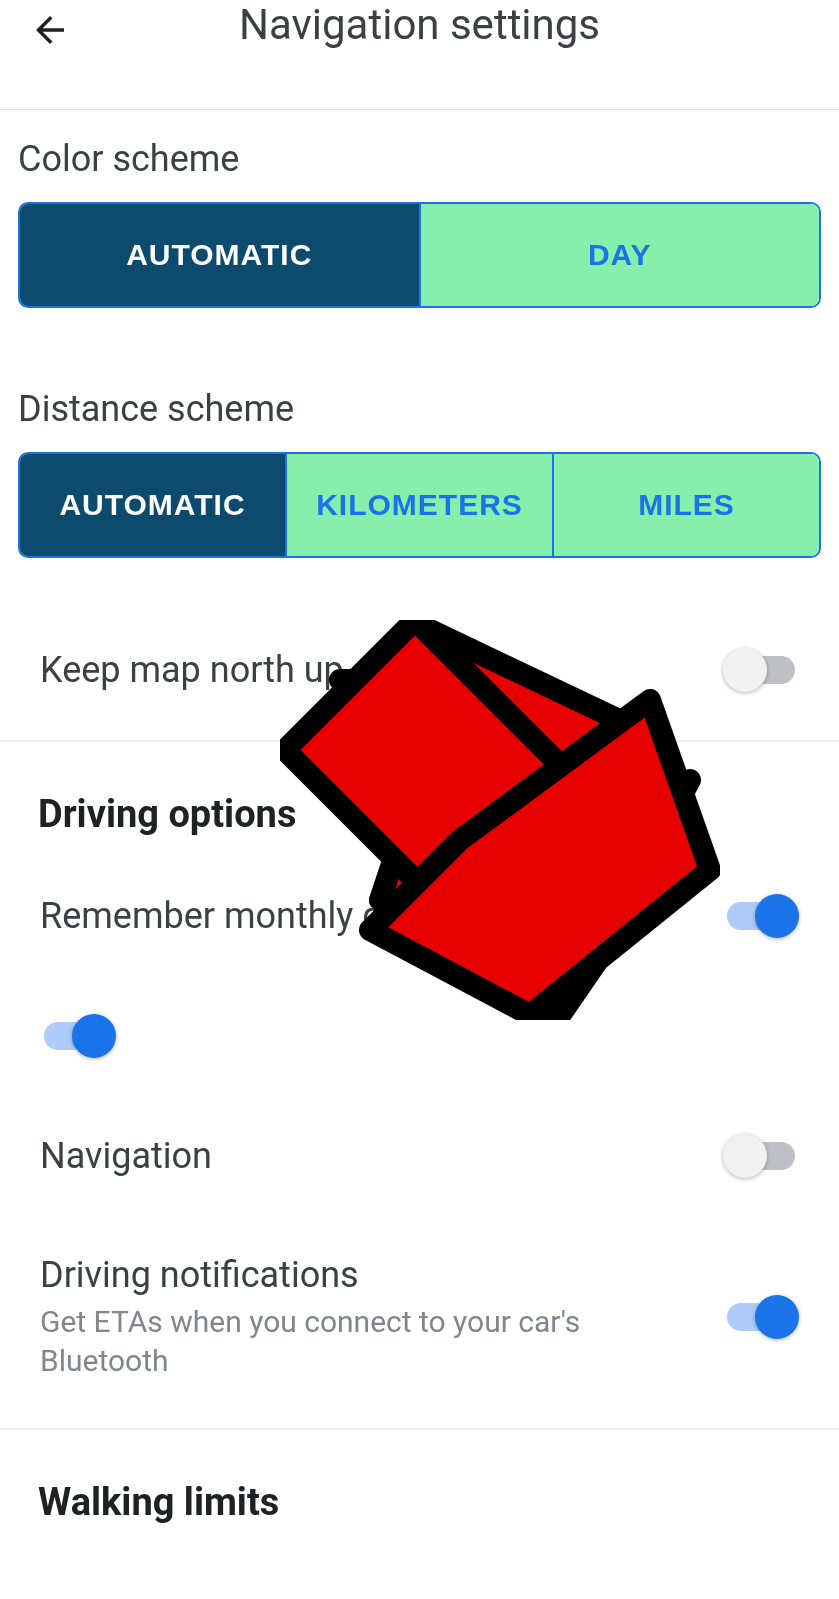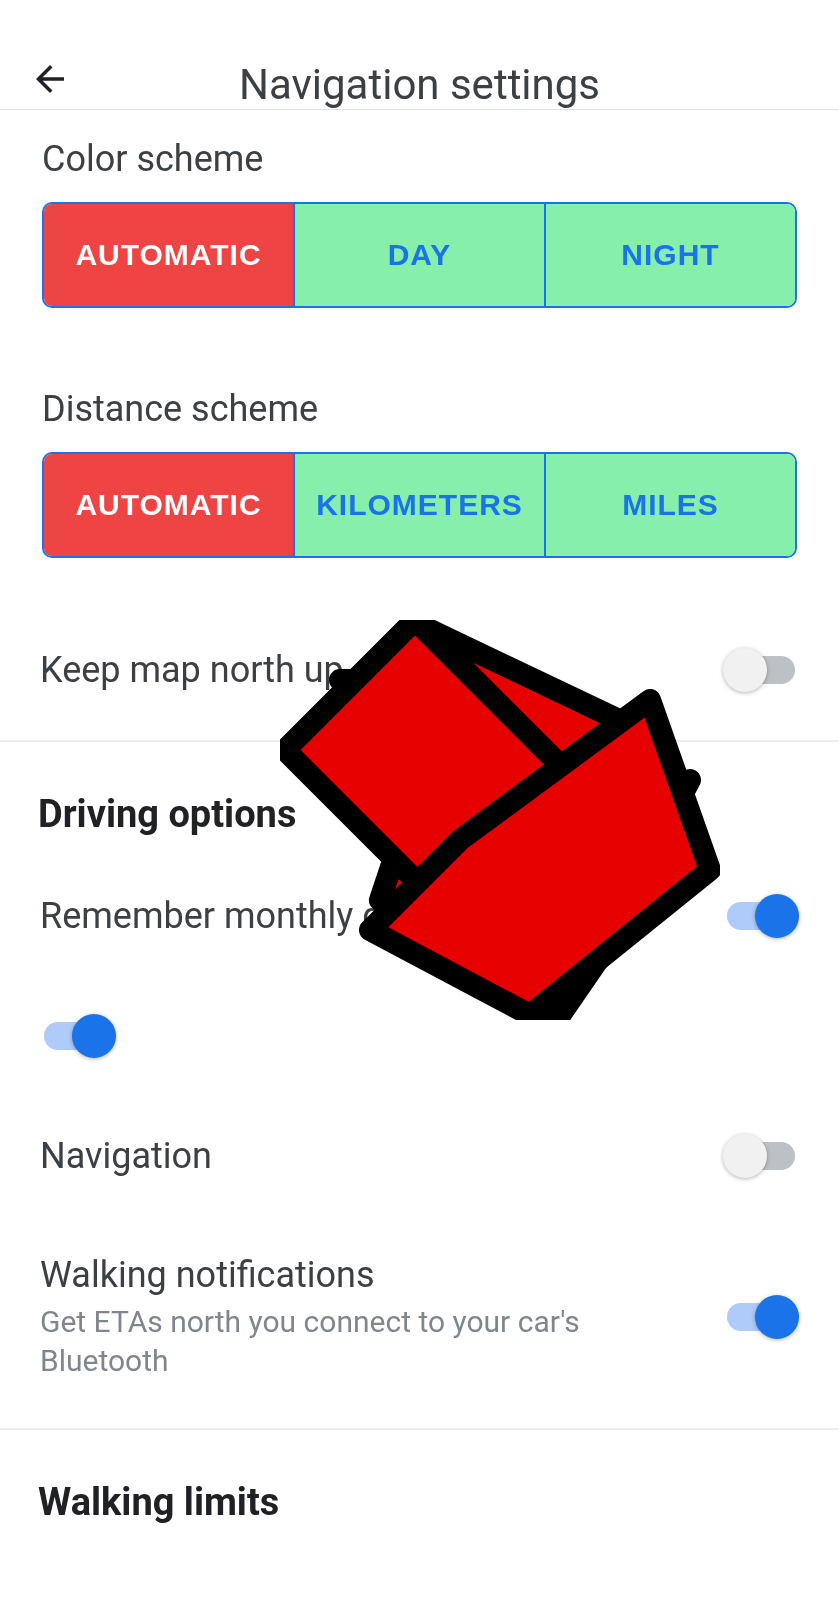--- a/index.html
+++ b/index.html
@@ -5,21 +5,21 @@
   * { box-sizing: border-box; margin: 0; padding: 0; }
   html, body {
     width: 839px;
     min-height: 1599px;
     background: #ffffff;
     font-family: Roboto, "Helvetica Neue", Arial, sans-serif;
     color: #202124;
   }
   .app-bar {
     display: flex;
-    align-items: flex-end;
+    align-items: flex-start;
     height: 110px;
     padding: 0 20px;
     border-bottom: 1px solid #e0e0e0;
   }
   .back-btn {
     width: 60px;
     height: 60px;
     display: flex;
     align-items: center;
     justify-content: center;
@@ -31,21 +31,21 @@
   .back-btn svg { width: 42px; height: 42px; }
   .app-title {
     flex: 1;
     text-align: center;
     font-size: 42px;
     font-weight: 400;
     color: #3c4043;
     margin-right: 60px;
   }
 
-  .section { padding: 0 42px; }
+  .section { padding: 0 18px; }
   .section-label {
     font-size: 36px;
     color: #3c4043;
     padding: 28px 0 22px;
     font-weight: 400;
   }
 
   .seg-group {
     display: flex;
     border: 2px solid #1a73e8;
@@ -59,21 +59,21 @@
     border: none;
     border-left: 2px solid #1a73e8;
     padding: 34px 0;
     font-size: 30px;
     font-weight: 700;
     letter-spacing: 1px;
     color: #1a73e8;
     cursor: pointer;
   }
   .seg-btn:first-child { border-left: none; }
-  .seg-btn.active { background: #ef4444; color: #fff; }
+  .seg-btn.active { background: #0c4a6e; color: #fff; }
 
   .row {
     display: flex;
     align-items: center;
     justify-content: space-between;
     padding: 38px 40px;
   }
   .row-text .label { font-size: 36px; color: #3c4043; }
   .row-text .sub {
     font-size: 30px;
@@ -147,21 +147,20 @@
       </svg>
     </button>
     <div class="app-title">Navigation settings</div>
   </div>
 
   <div class="section">
     <div class="section-label">Color scheme</div>
     <div class="seg-group">
       <button class="seg-btn active">AUTOMATIC</button>
       <button class="seg-btn">DAY</button>
-      <button class="seg-btn">NIGHT</button>
     </div>
   </div>
 
   <div class="section">
     <div class="section-label">Distance scheme</div>
     <div class="seg-group">
       <button class="seg-btn active">AUTOMATIC</button>
       <button class="seg-btn">KILOMETERS</button>
       <button class="seg-btn">MILES</button>
     </div>
@@ -203,22 +202,22 @@
       <div class="label">Navigation</div>
     </div>
     <div class="toggle">
       <div class="track"></div>
         <div class="thumb"></div>
     </div>
   </div>
 
   <div class="row">
     <div class="row-text">
-      <div class="label">Walking notifications</div>
-      <div class="sub">Get ETAs north you connect to your car's Bluetooth</div>
+      <div class="label">Driving notifications</div>
+      <div class="sub">Get ETAs when you connect to your car's Bluetooth</div>
     </div>
     <div class="toggle on">
       <div class="track"></div>
         <div class="thumb"></div>
     </div>
   </div>
 
   <div class="divider"></div>
 
   <div class="section-header">Walking limits</div>

